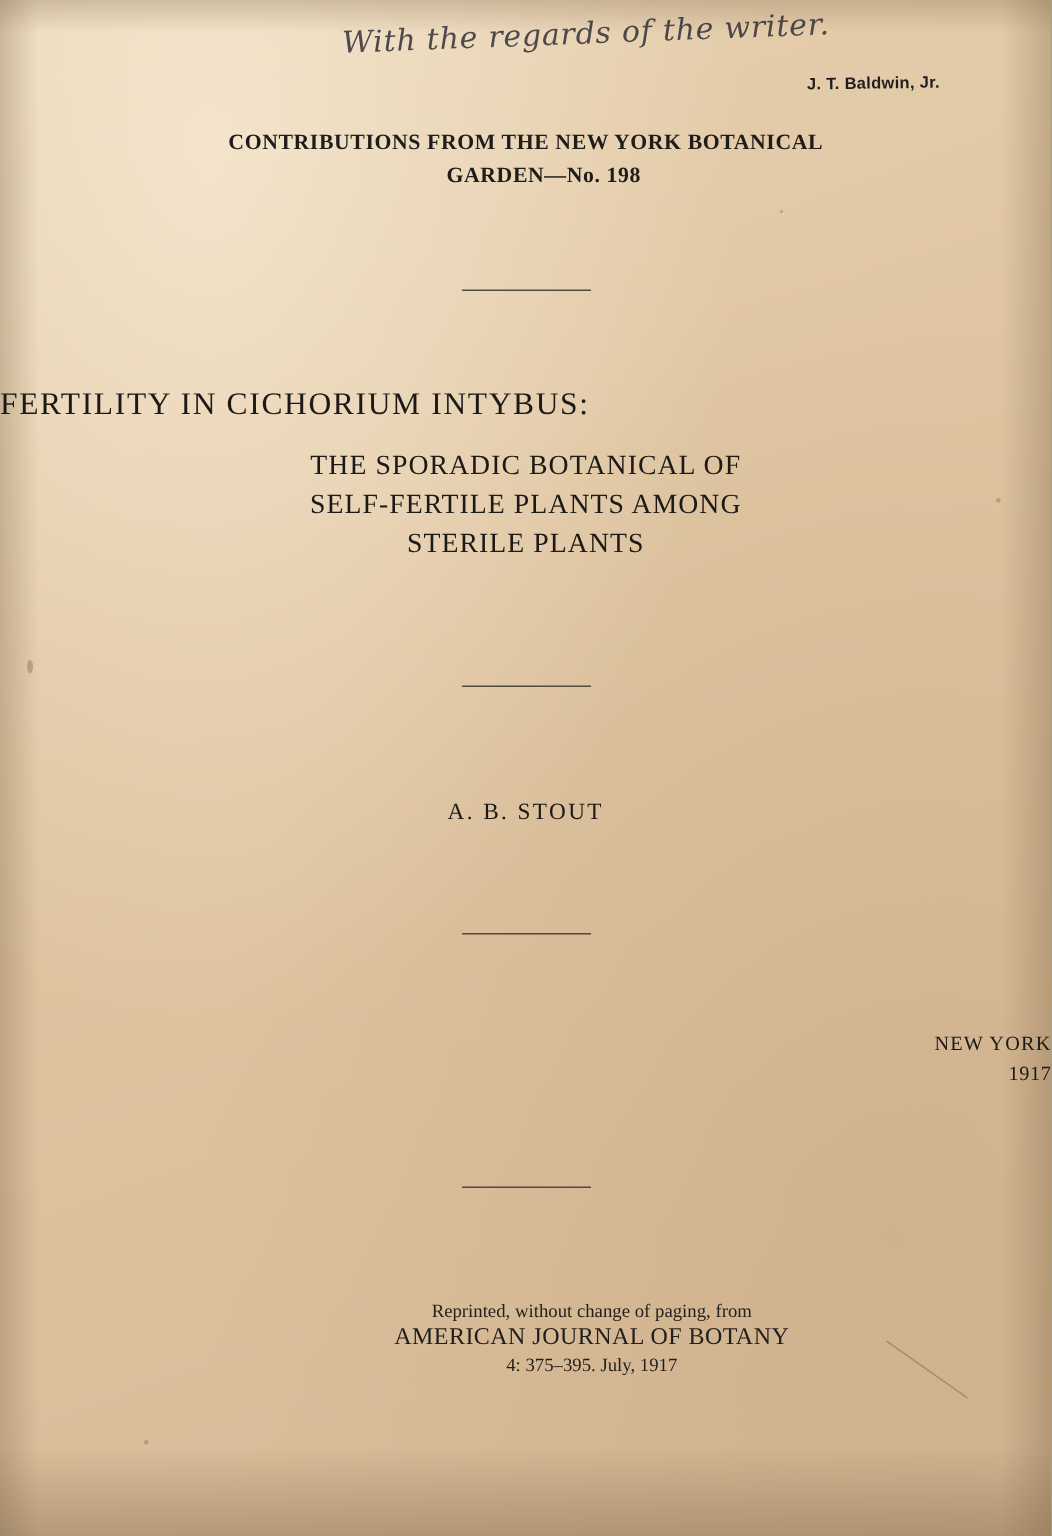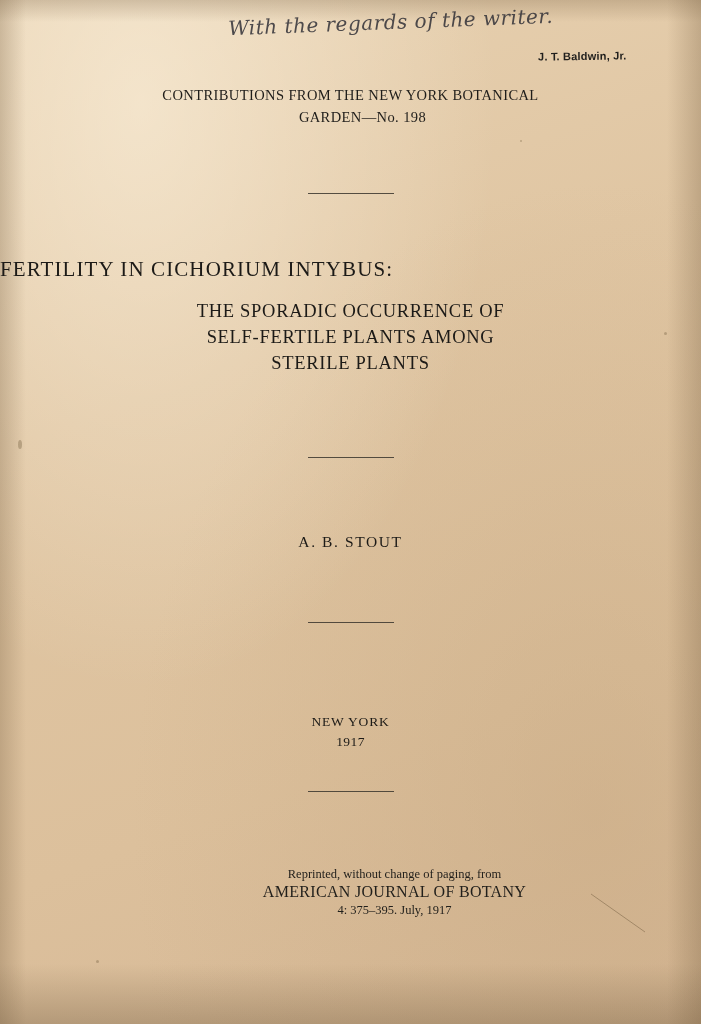--- a/index.html
+++ b/index.html
@@ -78,20 +78,21 @@
   .series {
     position: absolute;
     top: 84px;
     left: 0;
     width: 100%;
     text-align: center;
     font-size: 14.5px;
     line-height: 22px;
     letter-spacing: 0.4px;
     color: #1f1d1a;
+    font-weight: bold;
   }
   .series .l1 { display: block; }
   .series .l2 { display: block; padding-left: 24px; }
 
   .rule {
     position: absolute;
     left: 50%;
     transform: translateX(-50%);
     width: 86px;
     height: 0;
@@ -130,23 +131,23 @@
     top: 533px;
     left: 0; width: 100%;
     text-align: center;
     font-size: 15.5px;
     letter-spacing: 1.6px;
     color: #1c1a17;
   }
 
   .imprint {
     position: absolute;
-    top: 712px;
-    left: 0; width: 100%;
-    text-align: center;
+    top: 686px;
+    left: 0; width: 100%;
+    text-align: right;
     font-size: 13.5px;
     line-height: 20px;
     letter-spacing: 0.8px;
     color: #1c1a17;
   }
   .imprint span { display: block; }
   .imprint .year { letter-spacing: 0.4px; }
 
   .footer {
     position: absolute;
@@ -194,21 +195,21 @@
   <div class="series">
     <span class="l1">CONTRIBUTIONS FROM THE NEW YORK BOTANICAL</span>
     <span class="l2">GARDEN—No. 198</span>
   </div>
 
   <div class="rule r1"></div>
 
   <div class="title-main">FERTILITY IN CICHORIUM INTYBUS:</div>
 
   <div class="subtitle">
-    <span>THE SPORADIC OCCURRENCE OF</span>
+    <span>THE SPORADIC BOTANICAL OF</span>
     <span>SELF-FERTILE PLANTS AMONG</span>
     <span>STERILE PLANTS</span>
   </div>
 
   <div class="rule r2"></div>
 
   <div class="author">A. B. STOUT</div>
 
   <div class="rule r3"></div>
 

